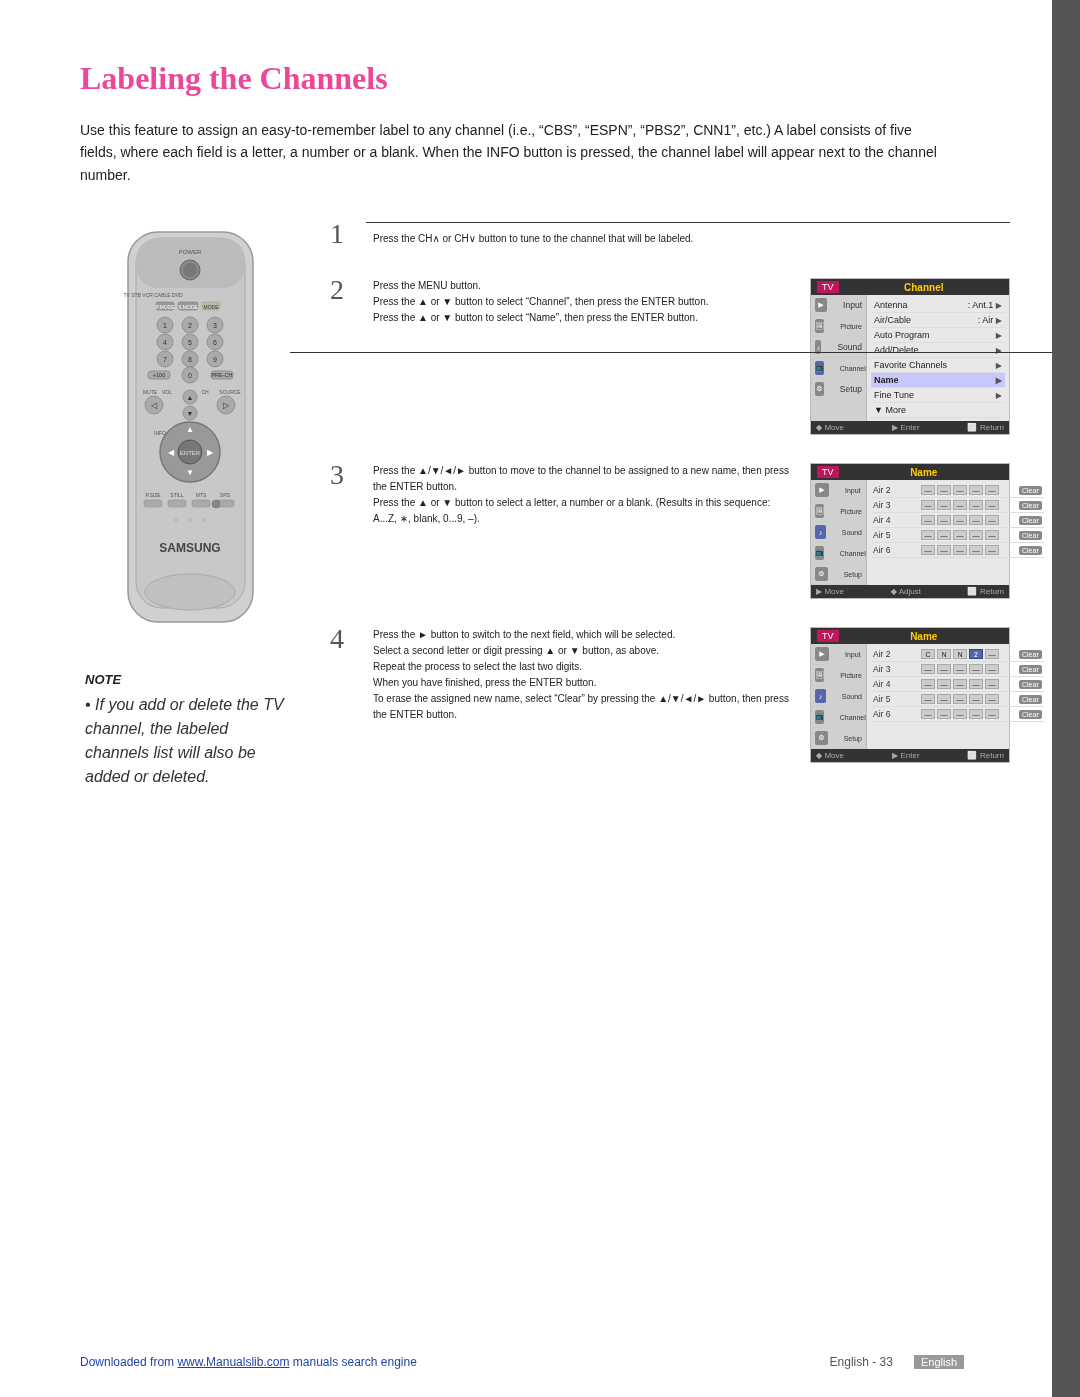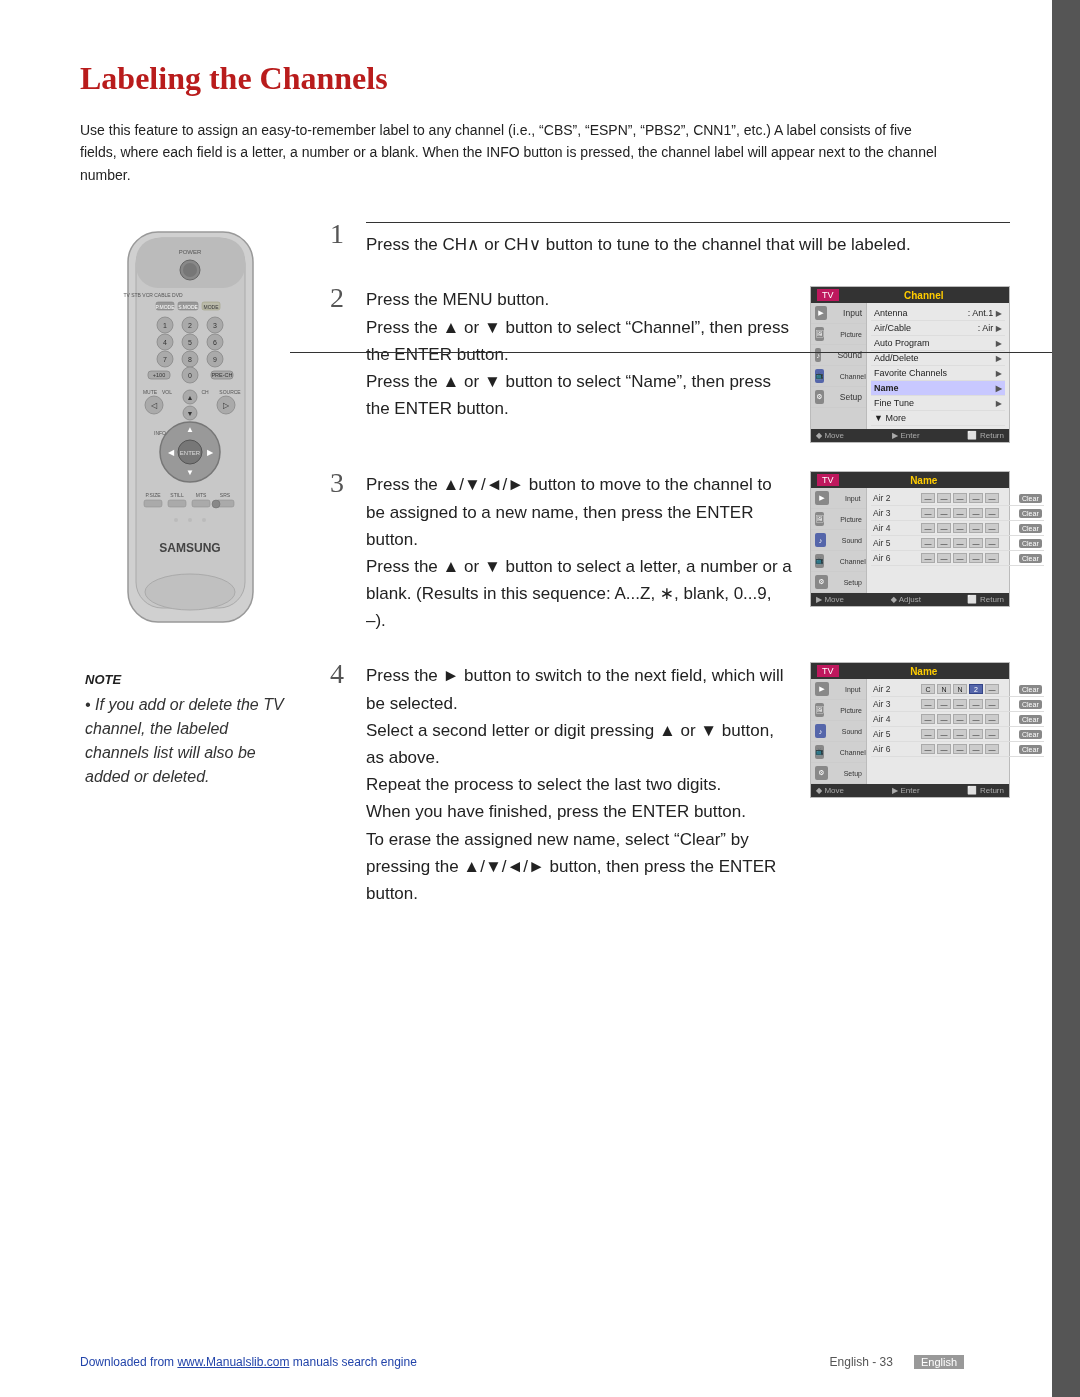--- a/index.html
+++ b/index.html
@@ -25,21 +25,21 @@
       right: 0; top: 0;
       width: 28px; height: 100%;
       background: #555;
     }
 
     h1.page-title {
       font-size: 32px;
       font-weight: 700;
       font-family: Georgia, serif;
       margin-bottom: 22px;
-      color: #b91c1c;
+      color: #ec4899;
     }
     .intro-text {
       font-size: 14px;
       line-height: 1.6;
       max-width: 870px;
       margin-bottom: 36px;
       color: #222;
     }
 
     
@@ -102,23 +102,24 @@
     }
     .step-content {
       flex: 1;
       display: flex;
       flex-direction: row;
       align-items: flex-start;
       gap: 16px;
     }
     .step-text {
       flex: 1;
-      font-size: 17px;
+      font-size: 10px;
       line-height: 1.6;
       color: #222;
+      margin-left: 7px;
     }
 
     
     .tv-panel {
       width: 200px;
       flex-shrink: 0;
       border: 1px solid #bbb;
       background: #f0f0f0;
       font-size: 10px;
       font-family: Arial, sans-serif;

